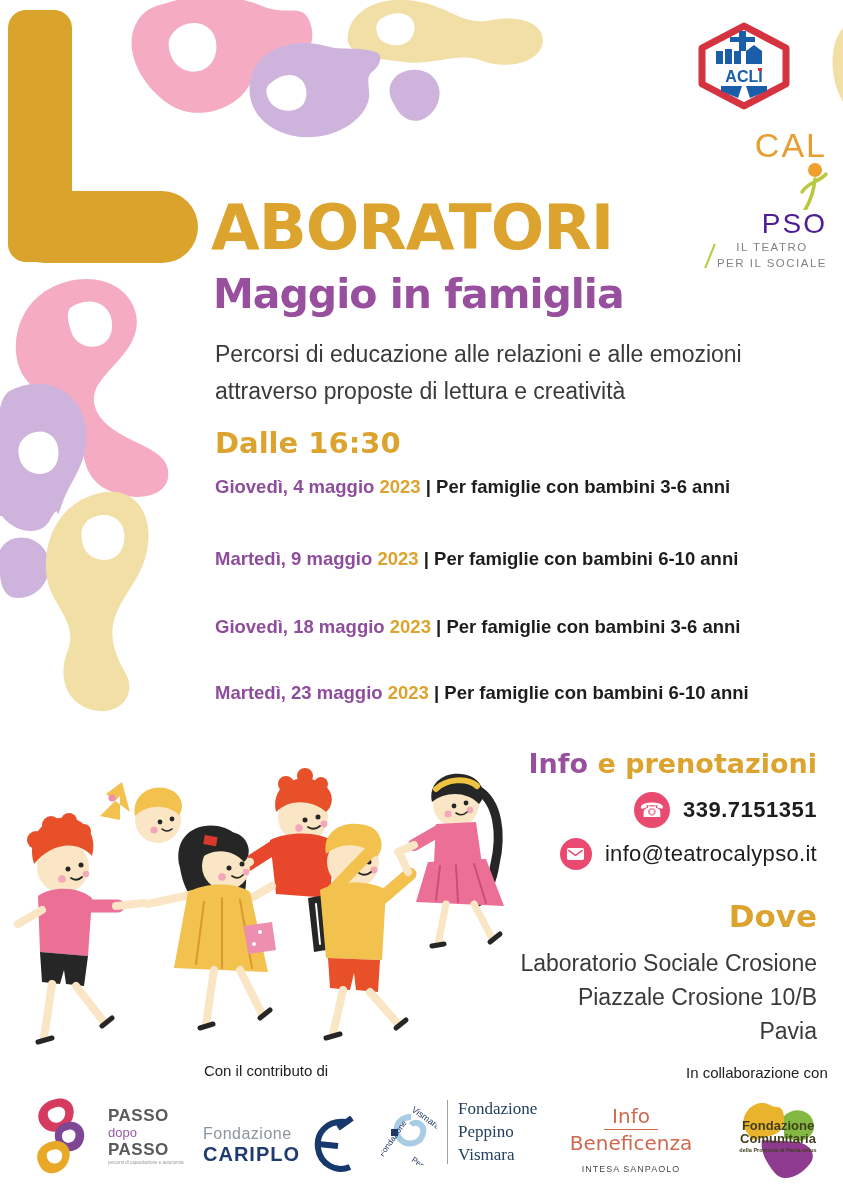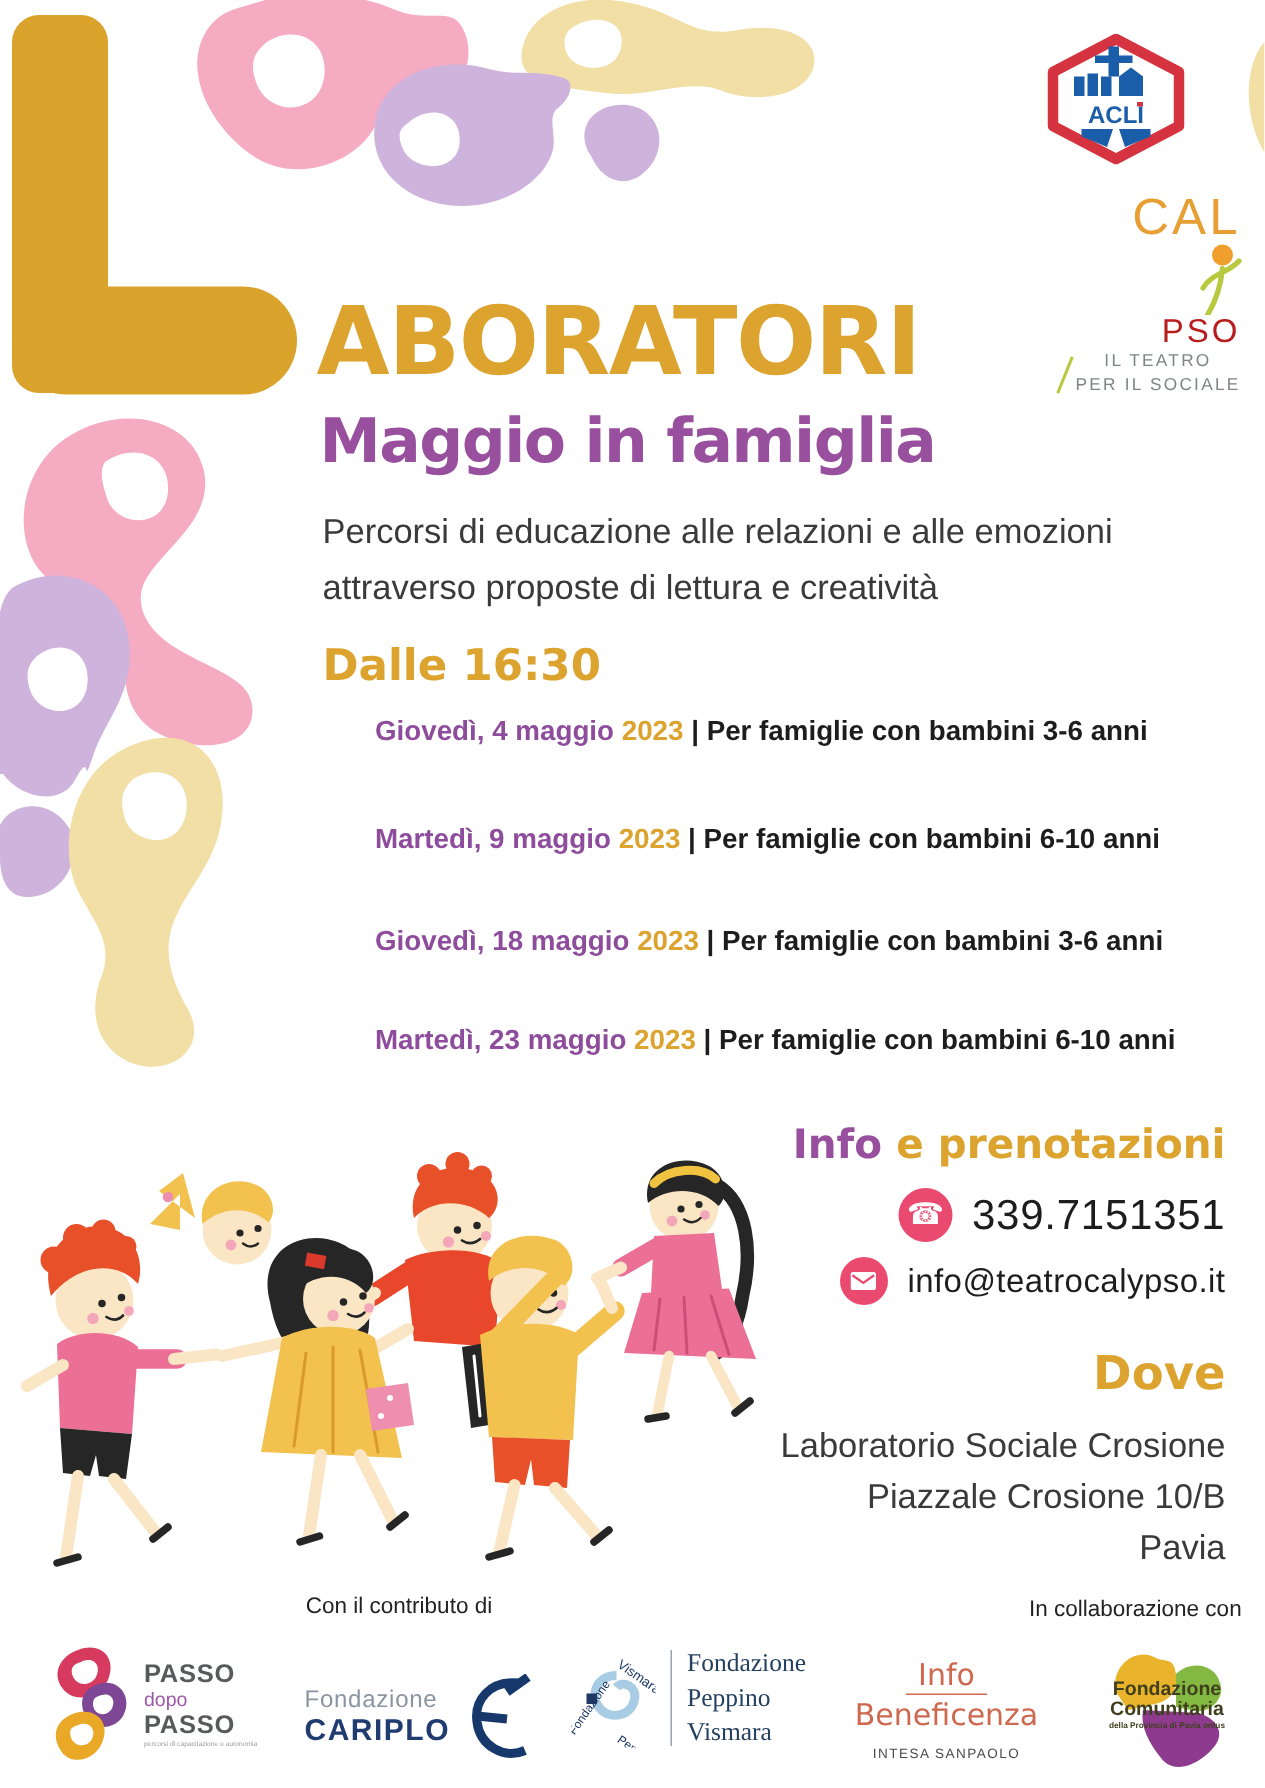--- a/index.html
+++ b/index.html
@@ -18,43 +18,43 @@
     font-weight:800;font-size:41px;color:#98509E;letter-spacing:-1px;
   }
   .description{
     left:215px;top:336px;font-size:23px;color:#3A3A3A;line-height:1.62;width:620px;
   }
   .time-label{
     left:215px;top:426px;font-family:"DejaVu Sans",sans-serif;
     font-weight:800;font-size:29px;color:#DCA32E;
   }
   .events{left:215px;top:470px;width:600px;height:240px;}
-  .event{position:absolute;white-space:nowrap;font-weight:bold;font-size:18.5px;color:#1D1D1D;margin-left:35px;}
+  .event{position:absolute;white-space:nowrap;font-weight:bold;font-size:18.5px;color:#1D1D1D;}
   .ev-day{color:#8E4C9C;}
   .ev-year{color:#DCA32E;}
   
   .info-heading{
     right:26px;top:748px;font-family:"DejaVu Sans",sans-serif;
     font-weight:800;font-size:27px;
   }
   .info-heading .w1{color:#98509E;} .info-heading .w2{color:#DCA32E;}
   .contact-row{right:26px;display:flex;align-items:center;justify-content:flex-end;gap:13px;}
   .row-phone{top:792px;} .row-mail{top:838px;}
   .icon-circle{border-radius:50%;background:#EA4A70;display:flex;align-items:center;justify-content:center;}
-  .contact-text{color:#1D1D1D;font-size:28px;font-weight:normal;letter-spacing:.5px;}
+  .contact-text{color:#1D1D1D;font-size:22px;font-weight:bold;letter-spacing:.5px;}
   .mail-text{font-weight:normal;font-size:22px;letter-spacing:.3px;}
   .dove{
     right:26px;top:898px;font-family:"DejaVu Sans",sans-serif;
     font-weight:800;font-size:31px;color:#DCA32E;text-align:right;
   }
   .address{right:26px;top:946px;text-align:right;font-size:23px;color:#3A3A3A;line-height:34px;}
   
   .contrib-label{left:158px;top:1062px;width:216px;text-align:center;font-size:15px;color:#222;}
   .collab-label{left:686px;top:1064px;font-size:15px;color:#222;white-space:nowrap;}
-  .passo{left:32px;top:1094px;display:flex;align-items:center;gap:8px;}
+  .passo{left:32px;top:1094px;display:flex;align-items:center;gap:20px;}
   .passo-txt{line-height:1;}
   .passo-l1,.passo-l3{font-size:17px;color:#58595B;letter-spacing:.5px;font-weight:bold;}
   .passo-l2{font-size:13px;color:#9B59A8;margin:2px 0;}
   .passo-tag{font-size:4.5px;color:#9a9a9a;width:78px;margin-top:2px;line-height:1.3;}
   .cariplo{left:203px;top:1116px;display:flex;align-items:center;gap:12px;}
   .cariplo-l1{font-size:16px;color:#8B95A1;letter-spacing:.5px;}
   .cariplo-l2{font-size:20px;color:#1F3B70;font-weight:bold;letter-spacing:1px;}
   .vismara{left:381px;top:1098px;display:flex;align-items:center;gap:10px;}
   .vismara-bar{width:1px;height:64px;background:#9aa4ae;}
   .vismara-txt{font-family:"Liberation Serif",serif;color:#24405F;font-size:17px;line-height:1.35;}
@@ -117,21 +117,21 @@
 </svg>
 
 <div class="abs" style="left:642px;top:128px;width:185px;">
   <div style="display:flex;align-items:flex-end;justify-content:center;flex-direction:column;">
     <span style="color:#E79F33;font-size:34px;letter-spacing:2px;line-height:1;">CAL</span>
     <svg width="30" height="48" viewBox="0 0 30 48" style="margin:0 -2px;">
       <circle cx="16" cy="8" r="7" fill="#F09E2E"></circle>
       <path d="M3,30 C9,20 20,20 27,12" stroke="#B9C93F" stroke-width="3.5" fill="none" stroke-linecap="round"></path>
       <path d="M16,17 C15,27 12,38 6,48" stroke="#B9C93F" stroke-width="3.5" fill="none" stroke-linecap="round"></path>
     </svg>
-    <span style="color:#b91c1c;font-size:22px;letter-spacing:2px;line-height:1;">PSO</span>
+    <span style="color:#4c1d95;font-size:28px;letter-spacing:2px;line-height:1;">PSO</span>
   </div>
   <div style="display:flex;justify-content:flex-end;align-items:center;gap:6px;margin-top:2px;">
     <div style="width:2px;height:26px;background:#B9C93F;transform:rotate(22deg);"></div>
     <div style="text-align:center;color:#7F8486;font-size:11.5px;letter-spacing:1.5px;line-height:1.35;">
       <div>IL TEATRO</div>
       <div>PER IL SOCIALE</div>
     </div>
   </div>
 </div>
 

